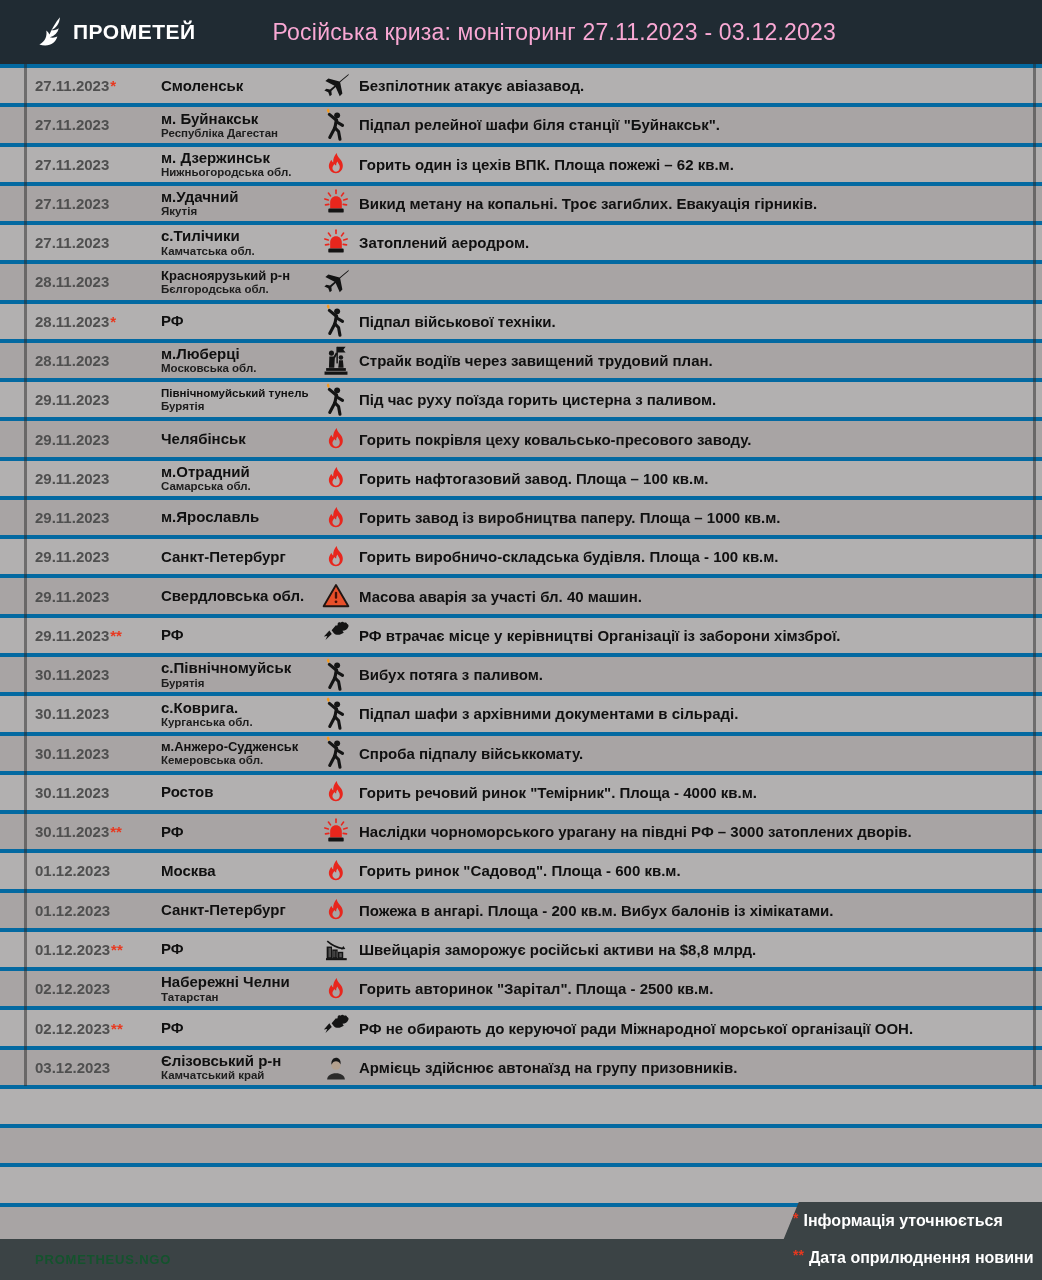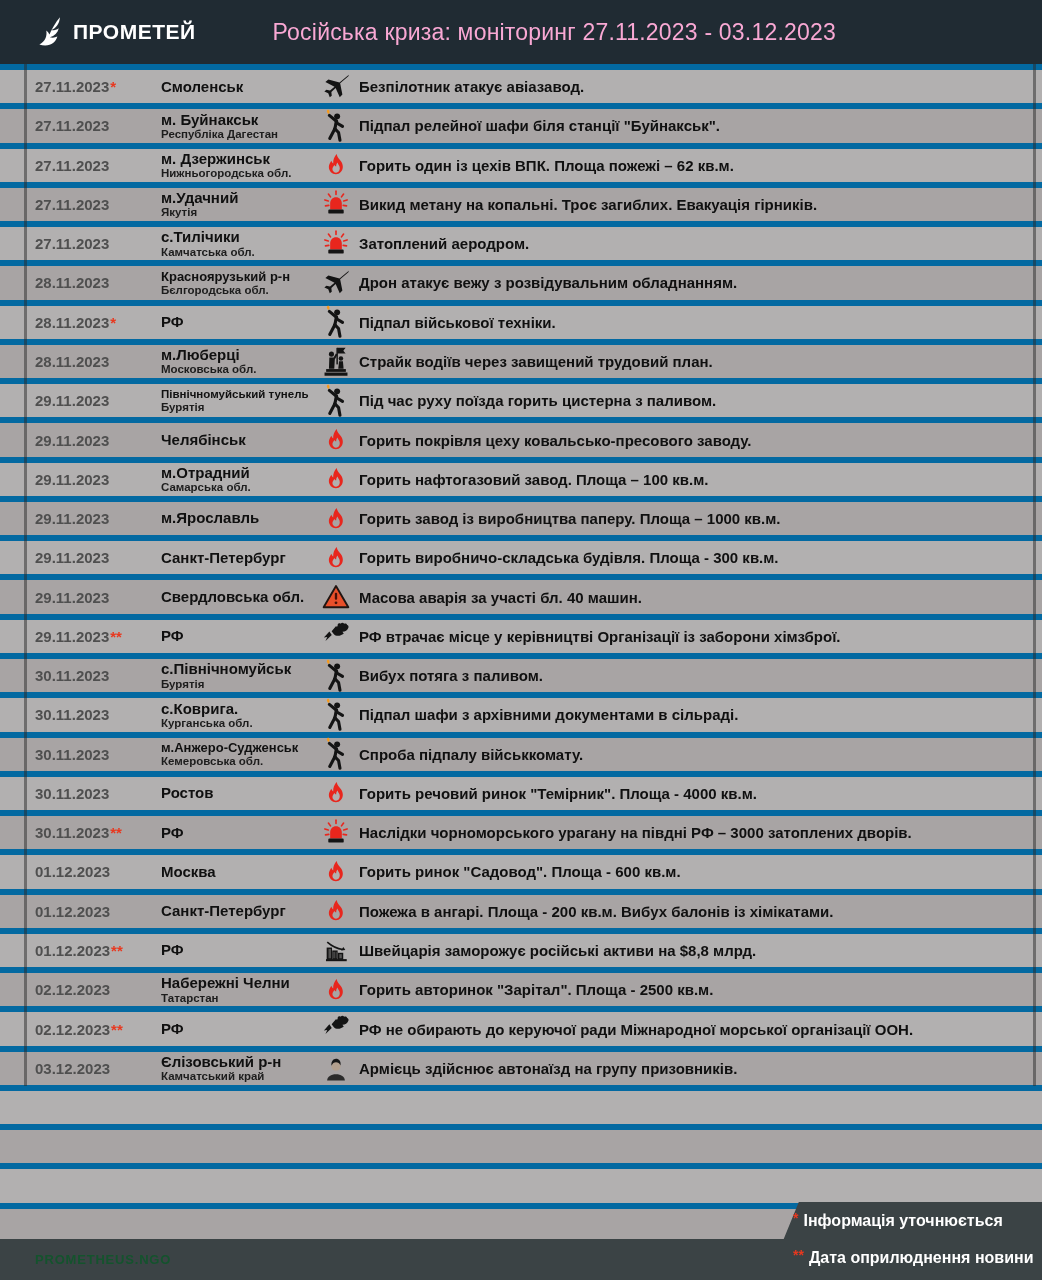--- a/index.html
+++ b/index.html
@@ -13,21 +13,21 @@
     position:absolute;top:0;left:0;width:100%;height:64px;
     background:#202b33;display:flex;align-items:center;gap:33px;
   }
   .logo{display:flex;align-items:center;margin-left:33px;}
   .logo svg{width:34px;height:38px;display:block;margin-right:6px;}
   .logo-text{color:#ffffff;font-size:21px;font-weight:bold;letter-spacing:.5px;}
   .title{color:#f9a8d4;font-size:23px;font-weight:500;margin-left:44px;letter-spacing:.2px;}
   
   .rows{position:absolute;top:64px;left:0;right:0;}
   .row{
-    height:39.27px;box-sizing:border-box;border-top:6px solid #0369a1;
+    height:39.27px;box-sizing:border-box;border-top:4px solid #0369a1;
     display:flex;align-items:center;position:relative;
   }
   .row.odd{background:#b2b0b0;--bg:#b2b0b0;}
   .row.even{background:#a8a4a4;--bg:#a8a4a4;}
   .c-date{width:126px;padding-left:35px;flex:none;font-size:15px;font-weight:bold;color:#4f4f4f;white-space:nowrap;}
   .stars{color:#e8381f;margin-left:1px;}
   .c-loc{width:152px;flex:none;line-height:1.08;}
   .loc-main{font-size:15px;font-weight:bold;color:#101010;}
   .loc-main.tight{font-size:13px;}
   .loc-main.tighter{font-size:11.5px;}
@@ -220,21 +220,20 @@
     <div class="c-date"><span>28.11.2023</span><span class="stars"></span></div>
     <div class="c-loc">
       <div class="loc-main tight">Красноярузький р-н</div>
       <div class="loc-sub">Бєлгородська обл.</div>
     </div>
     <div class="c-icon">
         <svg class="ic ic-drone">
           <use href="#sym-drone"></use>
         </svg>
       </div>
-    <div class="c-desc">Дрон атакує вежу з розвідувальним обладнанням.</div>
   </div>
     <div class="row odd">
     <div class="c-date"><span>28.11.2023</span><span class="stars">*</span></div>
     <div class="c-loc">
       <div class="loc-main">РФ</div>
       <div class="loc-sub"></div>
     </div>
     <div class="c-icon">
         <svg class="ic ic-arsonist">
           <use href="#sym-arsonist"></use>
@@ -311,21 +310,21 @@
     <div class="c-date"><span>29.11.2023</span><span class="stars"></span></div>
     <div class="c-loc">
       <div class="loc-main">Санкт-Петербург</div>
       <div class="loc-sub"></div>
     </div>
     <div class="c-icon">
         <svg class="ic ic-fire">
           <use href="#sym-fire"></use>
         </svg>
       </div>
-    <div class="c-desc">Горить виробничо-складська будівля. Площа - 300 кв.м.</div>
+    <div class="c-desc">Горить виробничо-складська будівля. Площа - 100 кв.м.</div>
   </div>
     <div class="row even">
     <div class="c-date"><span>29.11.2023</span><span class="stars"></span></div>
     <div class="c-loc">
       <div class="loc-main">Свердловська обл.</div>
       <div class="loc-sub"></div>
     </div>
     <div class="c-icon">
         <svg class="ic ic-warning">
           <use href="#sym-warning"></use>

